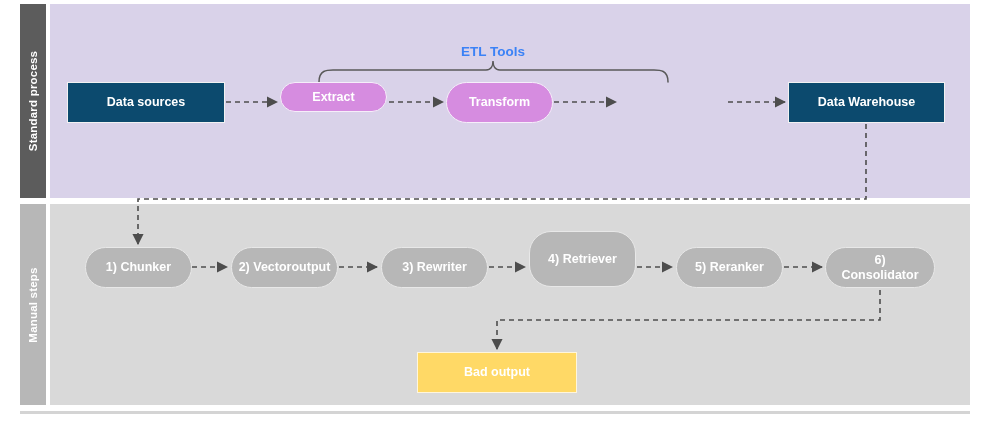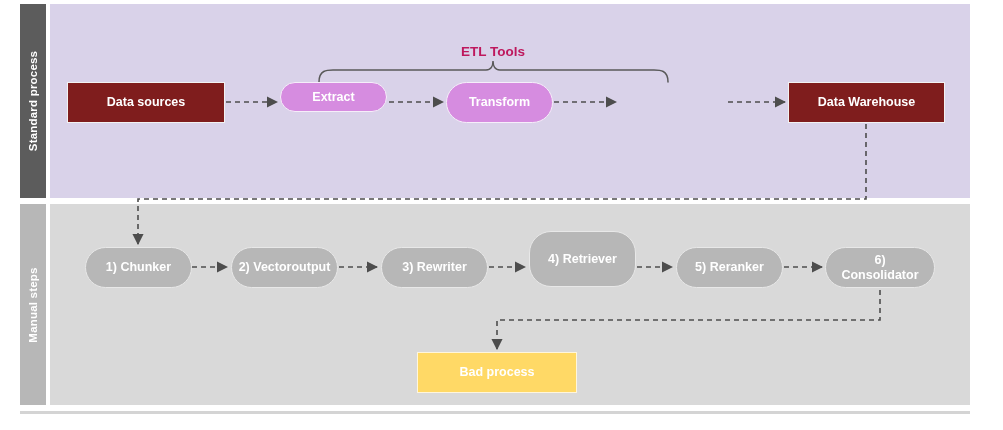--- a/index.html
+++ b/index.html
@@ -84,21 +84,21 @@
     align-items: center;
     justify-content: center;
     text-align: center;
     color: #ffffff;
     font-weight: bold;
     font-size: 12.5px;
     line-height: 1.15;
     box-sizing: border-box;
   }
   .node-rect {
-    background: #7f1d1d;
+    background: #0c4a6e;
     border: 1px solid #f2f2f2;
   }
   .node-pill {
     background: #d68ce0;
     border: 1px solid #f6eefa;
     border-radius: 22px;
   }
   .node-pill-gray {
     background: #b7b7b7;
     border: 1px solid #e8e8e8;
@@ -118,21 +118,21 @@
     height: 430px;
     pointer-events: none;
   }
 
   .bracket-label {
     position: absolute;
     left: 403px;
     top: 44px;
     width: 180px;
     text-align: center;
-    color: #be185d;
+    color: #3b82f6;
     font-weight: bold;
     font-size: 13.5px;
   }
 </style>
 </head>
 <body>
 
 <div id="canvas">
 
   <div class="band band-top"></div>
@@ -216,18 +216,18 @@
   <div class="node node-pill-gray" style="left:676px; top:247px; width:107px; height:41px;">
     <span>5) Reranker</span>
   </div>
 
   <div class="node node-pill-gray" style="left:825px; top:247px; width:110px; height:41px; flex-direction:column;">
     <span>6)</span>
     <span>Consolidator</span>
   </div>
 
   <div class="node node-warn" style="left:417px; top:352px; width:160px; height:41px;">
-    <span>Bad process</span>
+    <span>Bad output</span>
   </div>
 
   <div class="bottom-rule"></div>
 
 </div>
 
 </body></html>

